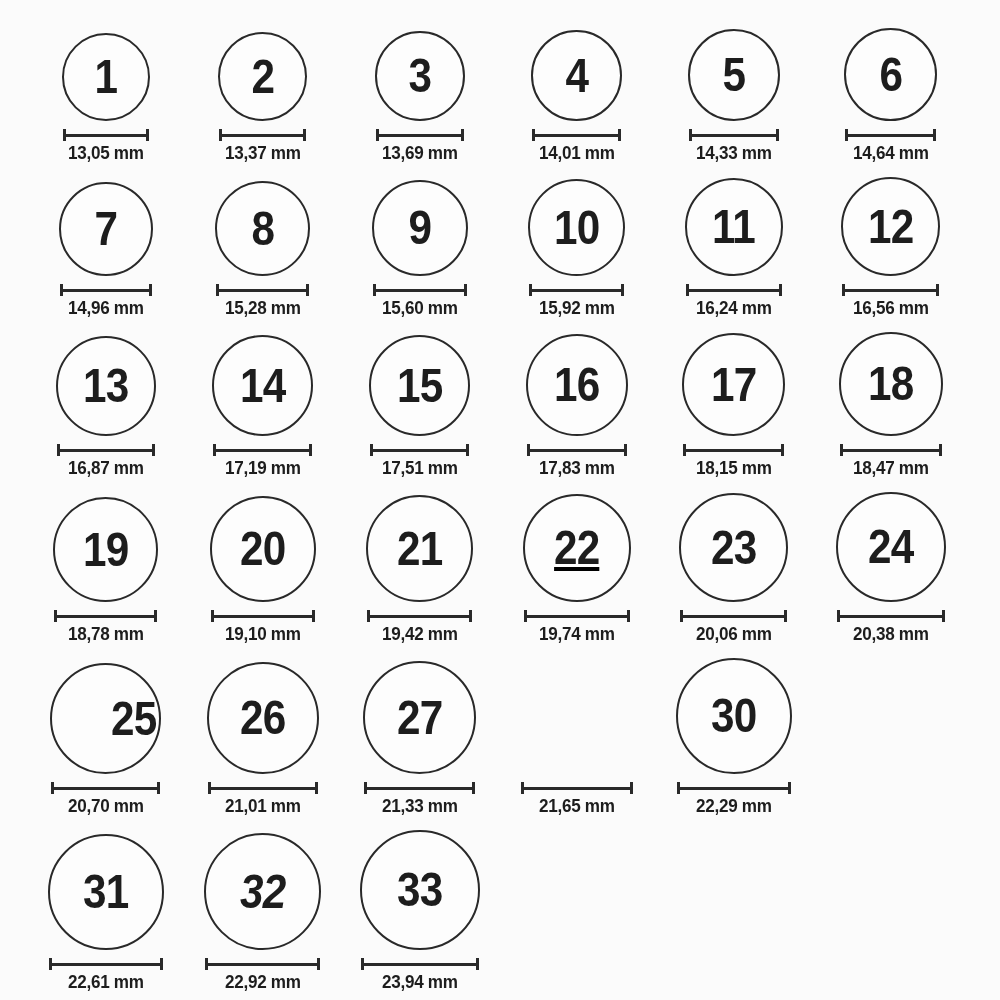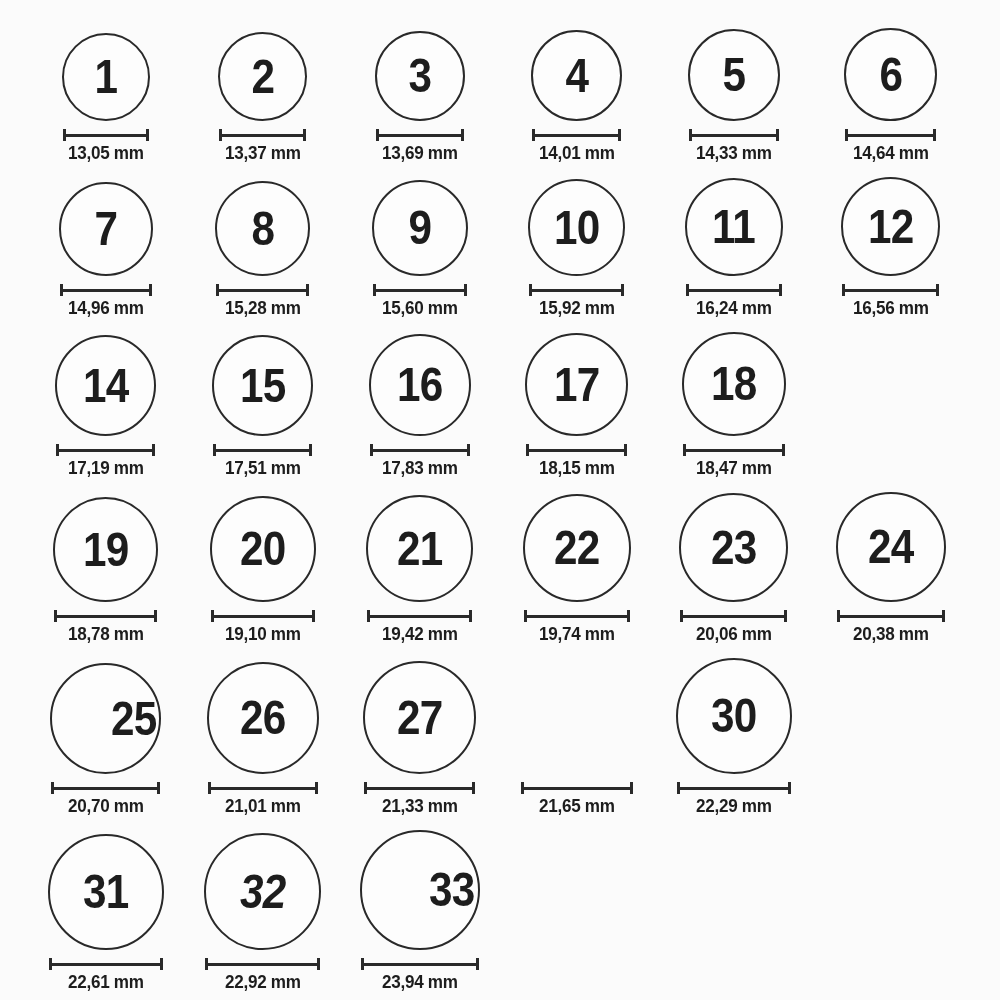--- a/index.html
+++ b/index.html
@@ -192,20 +192,29 @@
           <span class="num">12</span>
         </div>
         <div class="measure" style="width: 97px;">
           <div class="bar"></div>
         </div>
         <div class="dia-label">16,56 mm</div>
       </div>
     </div>
     <div class="row">
       <div class="cell">
+        <div class="circle" style="width: 96px; height: 96px;">
+          <span class="num">13</span>
+        </div>
+        <div class="measure" style="width: 98px;">
+          <div class="bar"></div>
+        </div>
+        <div class="dia-label">16,87 mm</div>
+      </div>
+      <div class="cell">
         <div class="circle" style="width: 97px; height: 97px;">
           <span class="num">14</span>
         </div>
         <div class="measure" style="width: 99px;">
           <div class="bar"></div>
         </div>
         <div class="dia-label">17,19 mm</div>
       </div>
       <div class="cell">
         <div class="circle" style="width: 97px; height: 97px;">
@@ -266,21 +275,21 @@
       <div class="cell">
         <div class="circle" style="width: 103px; height: 103px;">
           <span class="num">21</span>
         </div>
         <div class="measure" style="width: 105px;">
           <div class="bar"></div>
         </div>
         <div class="dia-label">19,42 mm</div>
       </div>
       <div class="cell">
-        <div class="circle" style="width: 104px; height: 104px;">
+        <div class="circle" style="width: 104px; height: 104px; text-decoration: underline;">
           <span class="num">22</span>
         </div>
         <div class="measure" style="width: 106px;">
           <div class="bar"></div>
         </div>
         <div class="dia-label">19,74 mm</div>
       </div>
       <div class="cell">
         <div class="circle" style="width: 105px; height: 105px;">
           <span class="num">23</span>
@@ -357,21 +366,21 @@
       <div class="cell">
         <div class="circle" style="width: 113px; height: 113px; font-style: italic;">
           <span class="num">32</span>
         </div>
         <div class="measure" style="width: 115px;">
           <div class="bar"></div>
         </div>
         <div class="dia-label">22,92 mm</div>
       </div>
       <div class="cell">
-        <div class="circle" style="width: 116px; height: 116px; justify-content: flex-end;">
+        <div class="circle" style="width: 116px; height: 116px;">
           <span class="num">33</span>
         </div>
         <div class="measure" style="width: 118px;">
           <div class="bar"></div>
         </div>
         <div class="dia-label">23,94 mm</div>
       </div>
     </div>
   </main>
 

